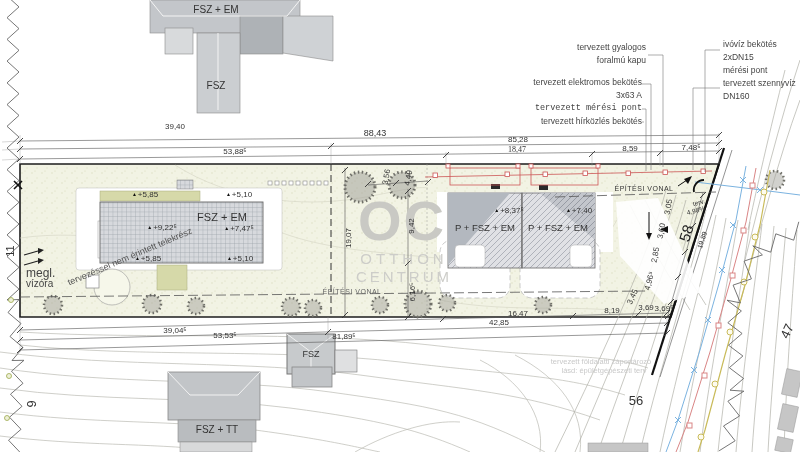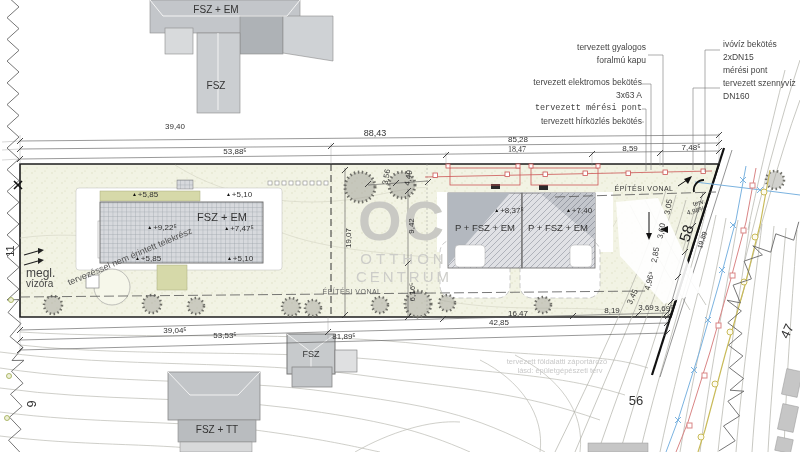--- a/index.html
+++ b/index.html
@@ -5,21 +5,21 @@
   html,body{margin:0;padding:0;background:#fff;}
   .stage{position:relative;width:800px;height:452px;overflow:hidden;background:#fff;
          font-family:"Liberation Sans","DejaVu Sans",sans-serif;}
   svg{position:absolute;left:0;top:0;}
   .lb{position:absolute;font-size:8px;color:#333;white-space:nowrap;
       transform:translate(-50%,-50%);line-height:1;}
   .bold{font-weight:normal;}
   .cl{position:absolute;font-size:8.5px;color:#444;white-space:nowrap;line-height:1;}
   .mk{font-size:5px;vertical-align:1px;margin-right:1px;color:#111;}
   .wm{position:absolute;color:#c9c9c4;transform:translate(-50%,-50%);line-height:1;}
-  .gray{color:#c9c9c9;}
+  .gray{color:#c9c9c9;margin-left:44px;}
 </style>
 </head>
 <body>
 
 <div class="stage">
 
 <svg width="800" height="452" viewBox="0 0 800 452">
   <defs>
     <pattern id="speck" width="10" height="10" patternUnits="userSpaceOnUse">
       <rect width="10" height="10" fill="#f2f3e4"></rect>

